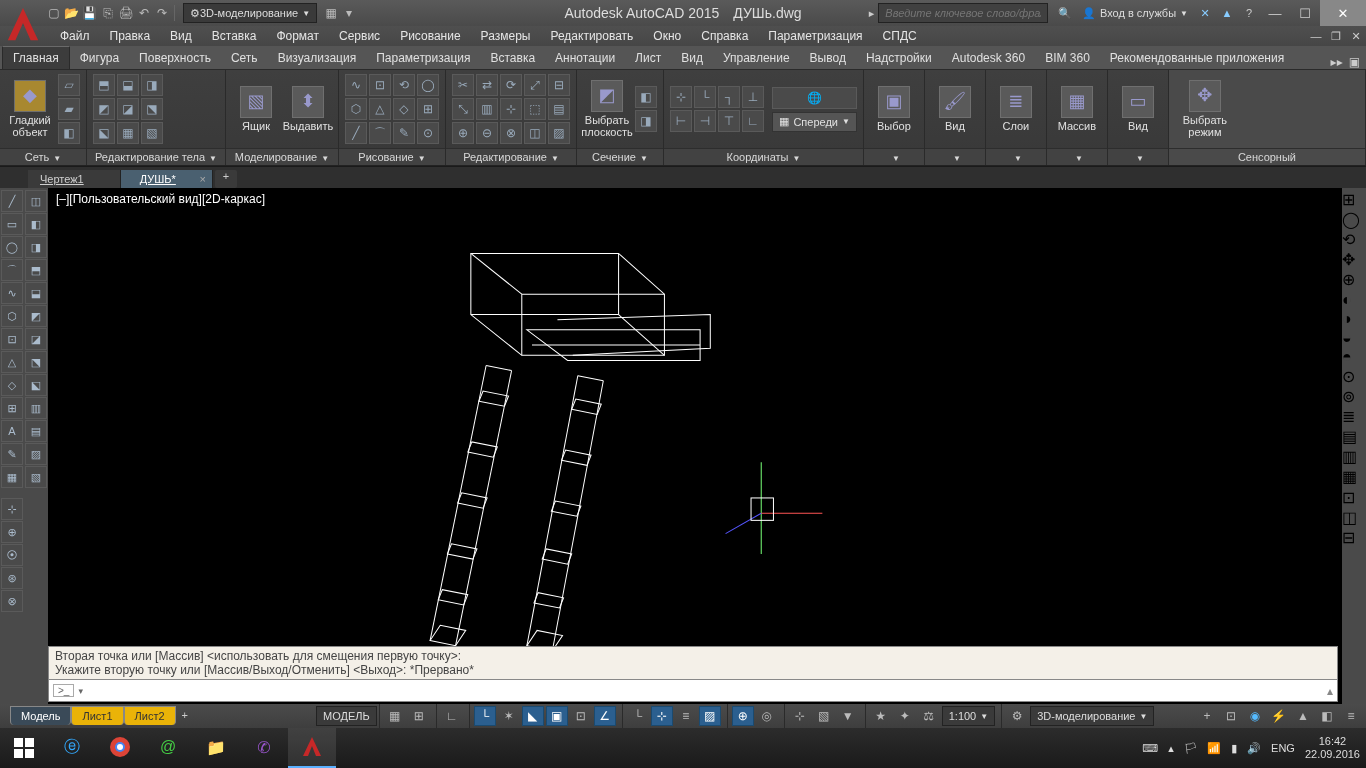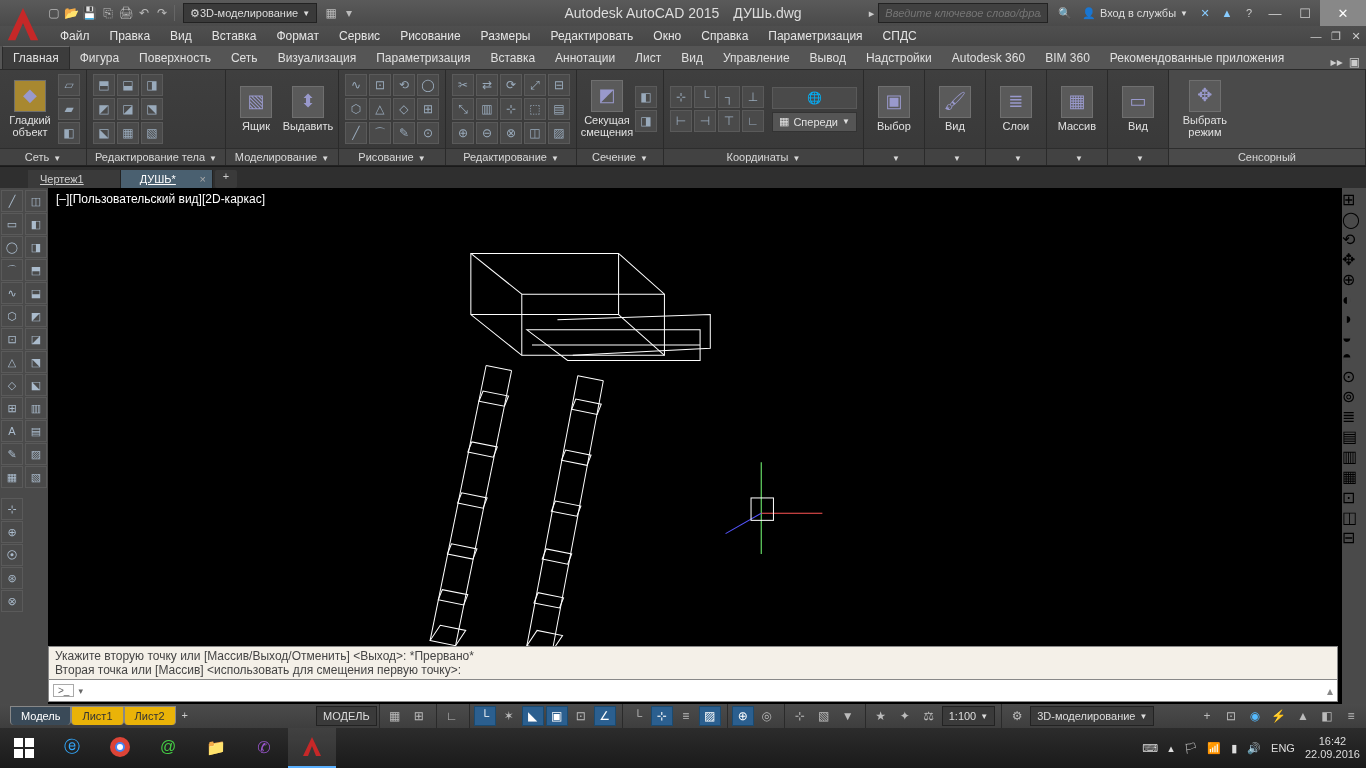--- a/index.html
+++ b/index.html
@@ -298,21 +298,21 @@
             <div class="sm">▨</div>
           </div>
       </div>
     </div>
     <div class="title"><span>Редактирование</span><span class="dd">▼</span></div>
   </div>
   <div class="panel">
     <div class="body">
       <div class="bigbtn">
           <div class="ic">◩</div>
-          <span>Секущая смещения</span>
+          <span>Выбрать плоскость</span>
         </div>
       <div class="smgrid">
           <div class="sm">◧</div>
           <div class="sm">◨</div>
         </div>
     </div>
     <div class="title"><span>Сечение</span><span class="dd">▼</span></div>
   </div>
   <div class="panel">
     <div class="body">
@@ -502,22 +502,22 @@
       <div class="tb">▦</div>
     <div class="gap"></div>
     <div class="tb">⊡</div>
       <div class="tb">◫</div>
       <div class="tb">⊟</div>
   </div>
 </div>
 
 <div class="cmdwrap">
   <div class="cmdhist">
+    <div class="ln">Вторая точка или [Массив] &lt;использовать для смещения первую точку&gt;:</div>
     <div class="ln">Укажите вторую точку или [Массив/Выход/Отменить] &lt;Выход&gt;: *Прервано*</div>
-    <div class="ln">Вторая точка или [Массив] &lt;использовать для смещения первую точку&gt;:</div>
   </div>
   <div class="cmdline">
     <span class="handle">&gt;_</span>
     <span style="font-size:9px;color:#666">▾</span>
     <input style="border: none; outline: none; flex: 1 1 0%; font-family: inherit; font-size: inherit;">
     <span style="color:#888">▴</span>
   </div>
 </div>
 
 <div class="laytabs">

